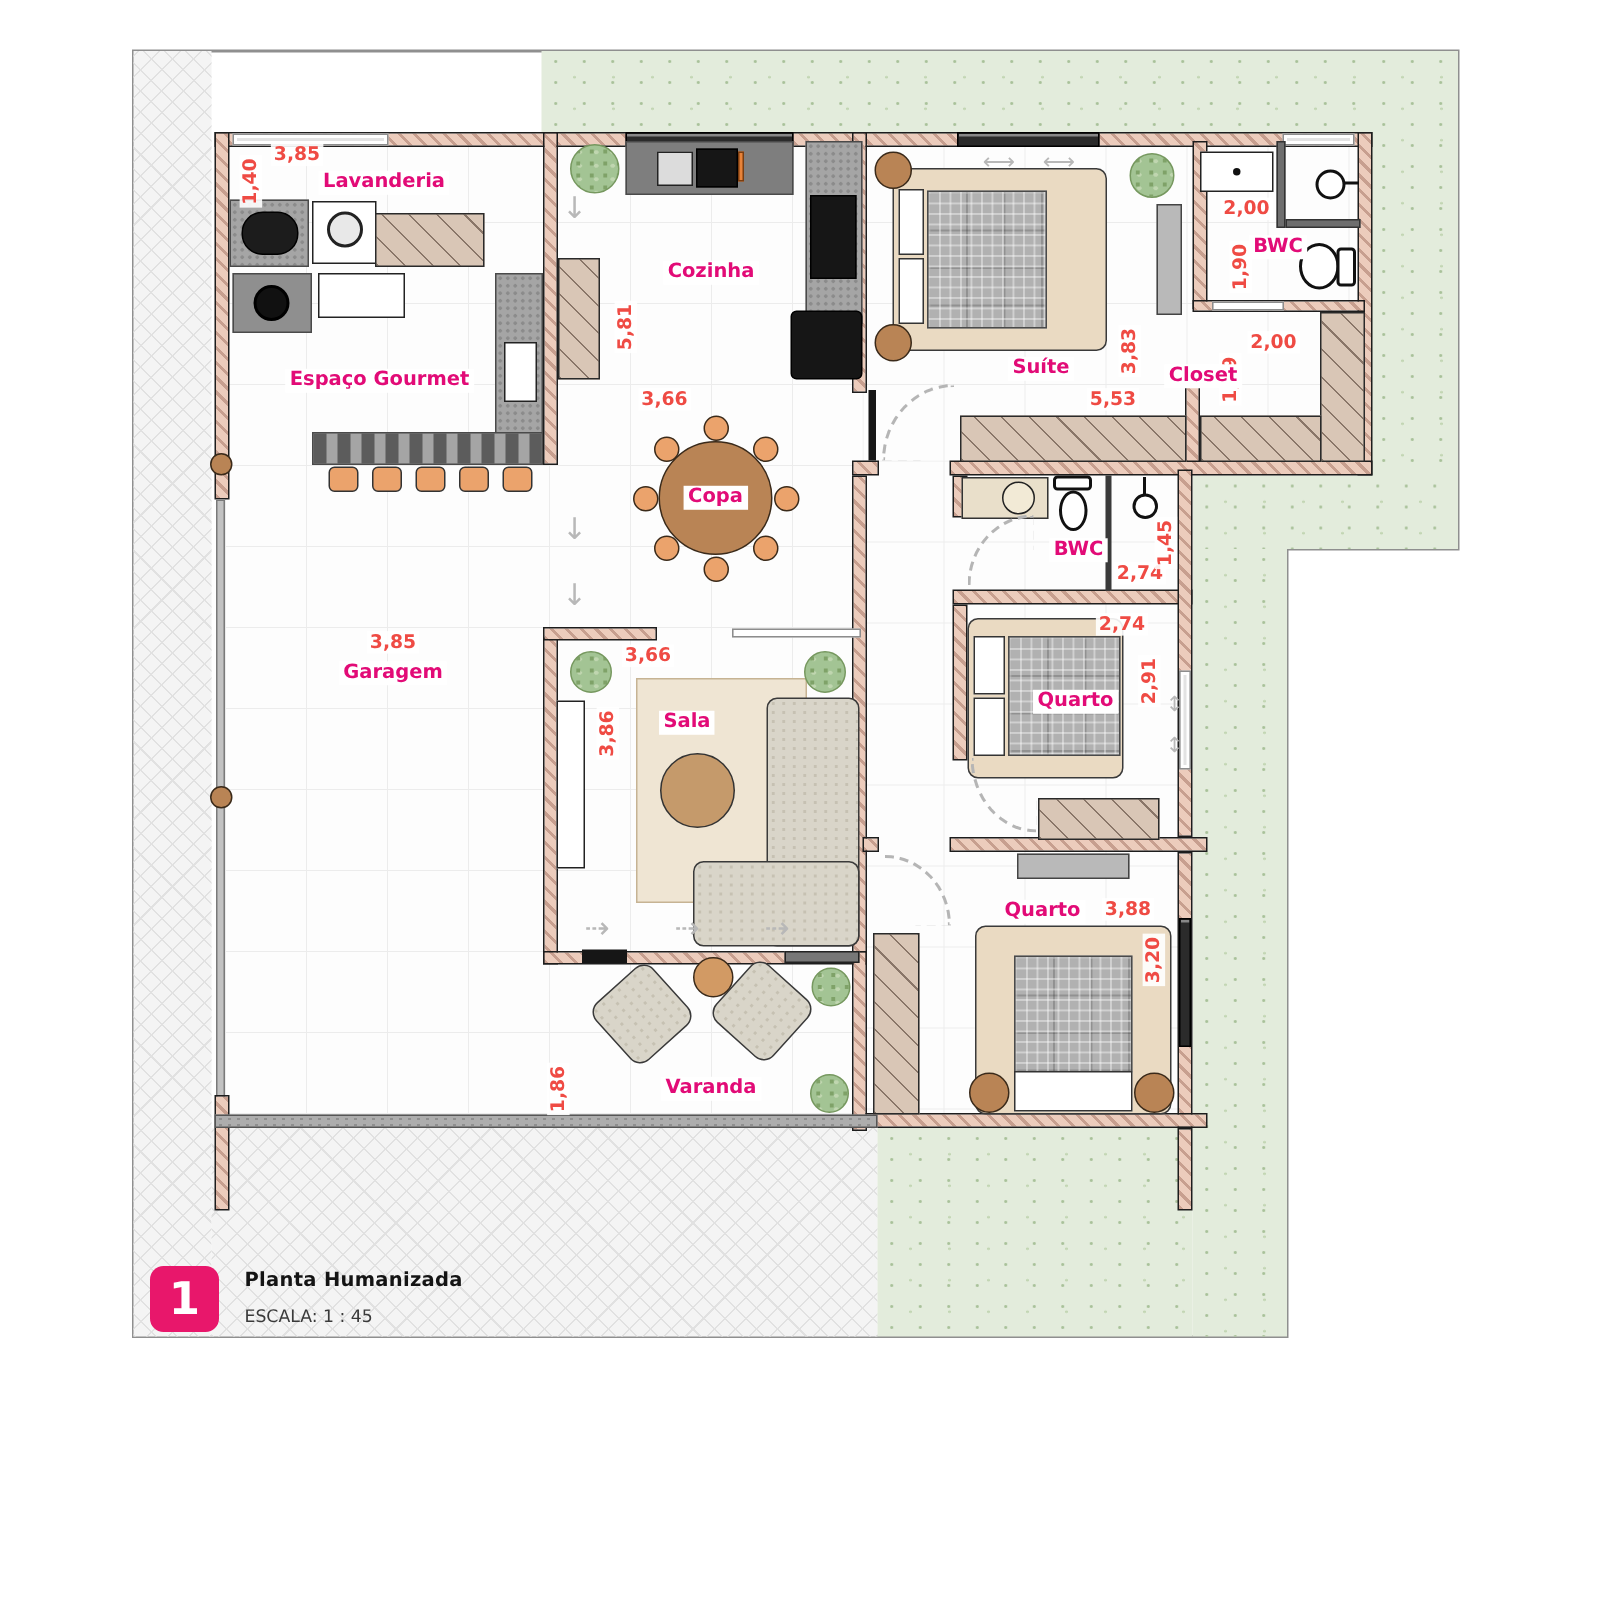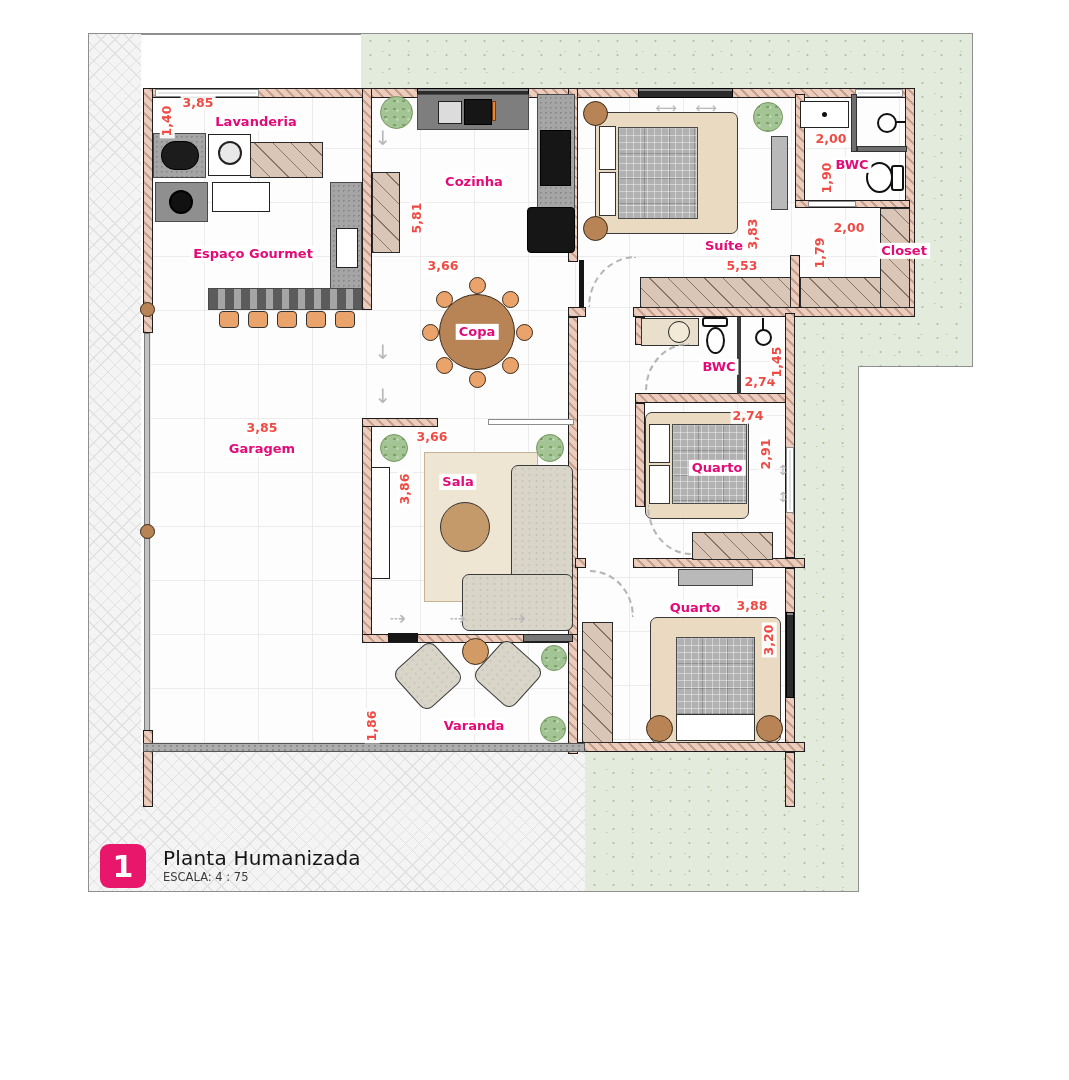--- a/index.html
+++ b/index.html
@@ -47,21 +47,21 @@
   .arc.bl{border-right:none;border-top:none;border-bottom-left-radius:100%;}
   .rlabel{background:#fff;color:#e20b77;font-weight:bold;font-size:13px;line-height:1.1;
     padding:1px 3px;white-space:nowrap;transform:translate(-50%,-50%);z-index:40;}
   .dim{background:rgba(255,255,255,.9);color:#ef4b44;font-weight:bold;font-size:12.5px;line-height:1;
     padding:1px 2px;white-space:nowrap;transform:translate(-50%,-50%);z-index:39;}
   .dim.v{transform:translate(-50%,-50%) rotate(-90deg);}
   .arrow{color:#b8b8b8;font-size:20px;line-height:1;transform:translate(-50%,-50%);z-index:30;}
   .leaf{background:#161616;}
   #titlebox{left:100px;top:844px;width:46px;height:44px;border-radius:9px;display:flex;align-items:center;justify-content:center;
     color:#fff;font-weight:bold;font-size:30px;z-index:50;}
-  #tb-title{left:163px;top:846px;font-weight:normal;font-size:20px;color:#141414;z-index:50;letter-spacing:.2px;}
+  #tb-title{left:163px;top:846px;font-weight:bold;font-size:13px;color:#141414;z-index:50;letter-spacing:.2px;}
   #tb-scale{left:163px;top:870px;font-size:11.5px;color:#3a3a3a;z-index:50;}
   #banner{left:0;top:962px;width:1069px;height:82px;display:flex;align-items:center;justify-content:center;z-index:60;}
   #banner span{position:static;font-family:"Liberation Sans",sans-serif;font-weight:bold;font-size:72px;color:#0c0c0c;
     -webkit-text-stroke:2.6px #0c0c0c;letter-spacing:-1px;transform:scaleX(.84);white-space:nowrap;}
   .z1{z-index:1}.z2{z-index:10}.z3{z-index:20}
 </style>
 </head>
 <body>
 
 <div id="stage">
@@ -232,23 +232,23 @@
   <div class="arrow z3" style="left:383px;top:138px;">↓</div>
   <div class="arrow z3" style="left:383px;top:352px;">↓</div>
   <div class="arrow z3" style="left:383px;top:396px;">↓</div>
   <div class="arc tl z3" style="left:588px;top:256px;width:48px;height:51px;"></div>
   <div class="leaf z3" style="left:579px;top:260px;width:5px;height:47px;"></div>
 
   <div class="rlabel" style="left:256px;top:122px;">Lavanderia</div>
   <div class="rlabel" style="left:253px;top:254px;">Espaço Gourmet</div>
   <div class="rlabel" style="left:474px;top:182px;">Cozinha</div>
   <div class="rlabel" style="left:477px;top:332px;">Copa</div>
-  <div class="rlabel" style="left:724px;top:246px;">Suíte</div>
+  <div class="rlabel" style="left:694px;top:246px;">Suíte</div>
   <div class="rlabel" style="left:852px;top:165px;">BWC</div>
-  <div class="rlabel" style="left:904px;top:251px;">Closet</div>
+  <div class="rlabel" style="left:802px;top:251px;">Closet</div>
   <div class="rlabel" style="left:262px;top:449px;text-align:center;">Garagem</div>
   <div class="rlabel" style="left:458px;top:482px;">Sala</div>
   <div class="rlabel" style="left:719px;top:367px;">BWC</div>
   <div class="rlabel" style="left:717px;top:468px;">Quarto</div>
   <div class="rlabel" style="left:695px;top:608px;">Quarto</div>
   <div class="rlabel" style="left:474px;top:726px;">Varanda</div>
 
   <div class="dim" style="left:198px;top:103px;">3,85</div>
   <div class="dim v" style="left:167px;top:121px;">1,40</div>
   <div class="dim v" style="left:417px;top:218px;">5,81</div>
@@ -267,16 +267,16 @@
   <div class="dim" style="left:748px;top:416px;">2,74</div>
   <div class="dim v" style="left:766px;top:454px;">2,91</div>
   <div class="dim" style="left:752px;top:606px;">3,88</div>
   <div class="dim v" style="left:769px;top:640px;">3,20</div>
   <div class="dim v" style="left:372px;top:726px;">1,86</div>
 
   <div id="titlebox" style="background:#e8176b;">
     <span style="position:static;">1</span>
   </div>
   <div id="tb-title">Planta Humanizada</div>
-  <div id="tb-scale">ESCALA: 4 : 75</div>
+  <div id="tb-scale">ESCALA: 1 : 45</div>
 
 
 </div>
 
 </body></html>

